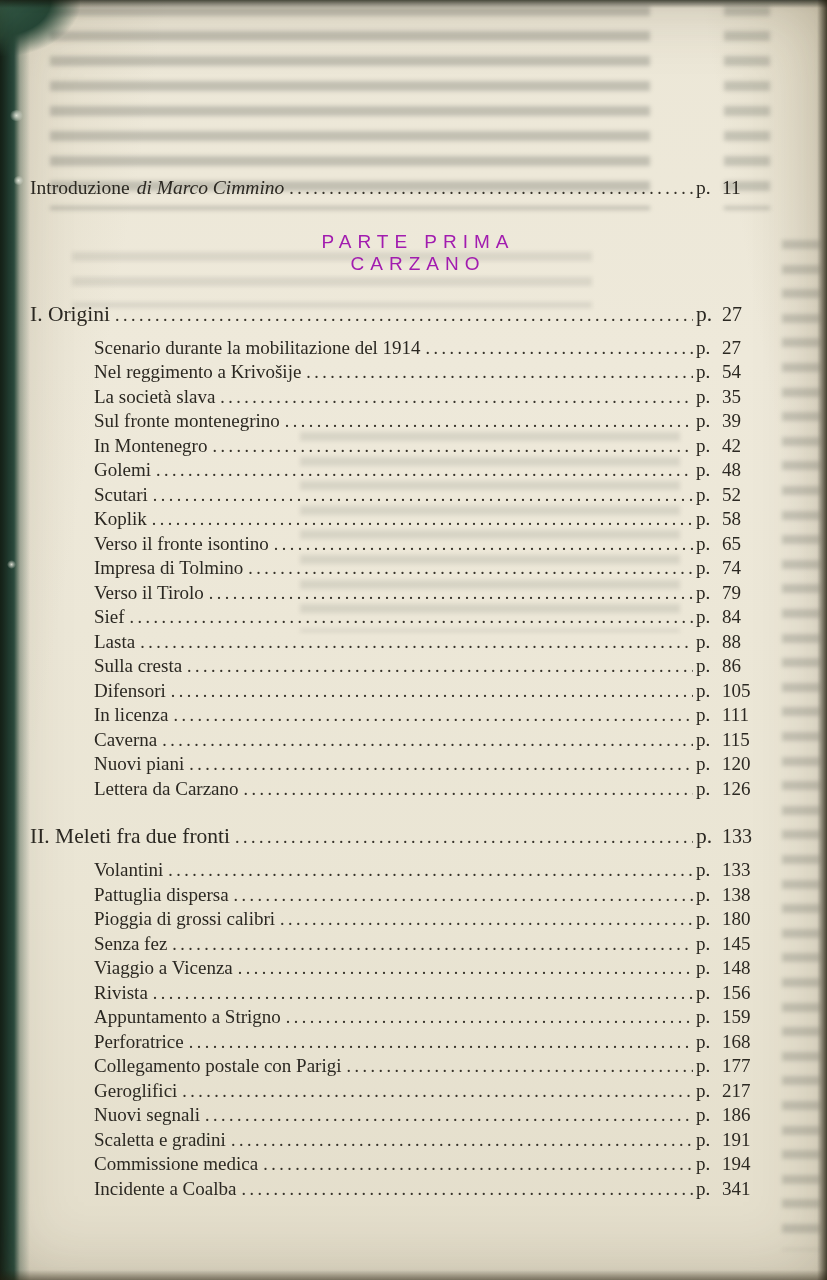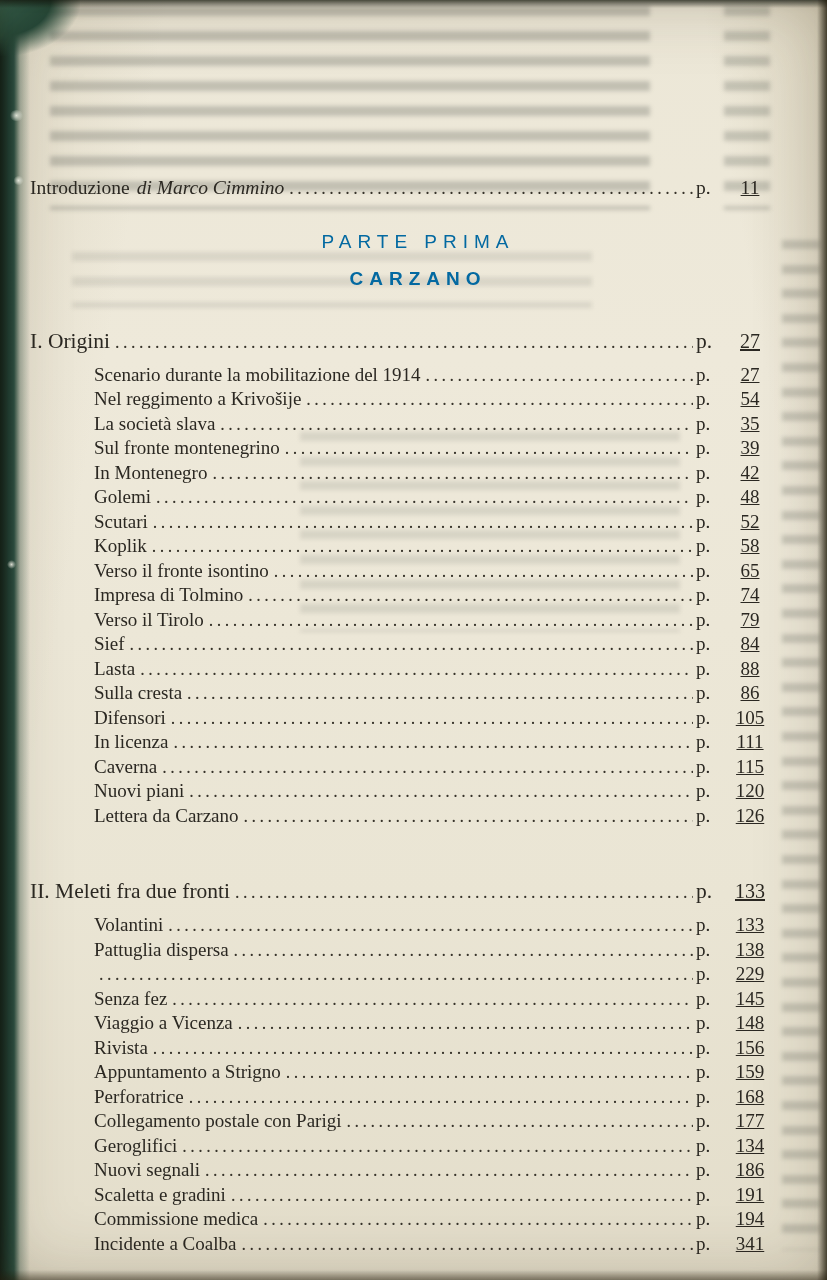--- a/index.html
+++ b/index.html
@@ -50,29 +50,29 @@
   
   .content{position:absolute;left:30px;top:0;width:748px;color:#2b2822;}
   .toc-line{display:flex;align-items:baseline;font-size:19px;line-height:24.5px;}
   .toc-line .label{white-space:nowrap;}
   .author{font-style:italic;margin-left:7px;}
   .dots{flex:1 1 auto;overflow:hidden;white-space:nowrap;margin:0 3px 0 5px;}
   .dots::after{
     content:"........................................................................................................................................................................";
     letter-spacing:3.5px;color:#38342b;font-size:18px;}
   .abbrev{flex:0 0 26px;width:26px;}
-  .num{flex:0 0 56px;width:56px;text-align:center;text-decoration:underline;}
+  .num{flex:0 0 56px;width:56px;text-align:left;}
   .intro{padding-top:176px;font-size:19.5px;}
   .part-title,.part-subtitle{
     text-align:center;font-family:"Liberation Sans",sans-serif;
-    font-size:19px;letter-spacing:6px;color:#0369a1;transform:translateX(14px);}
+    font-size:19px;letter-spacing:6px;color:#a21caf;transform:translateX(14px);}
   .part-title{margin-top:30px;}
-  .part-subtitle{margin-top:15px;font-weight:bold;}
-  .section{margin-top:36px;}
-  .section + .section{margin-top:48px;}
+  .part-subtitle{margin-top:0;}
+  .section{margin-top:24px;}
+  .section + .section{margin-top:20px;}
   .section-title-line{font-size:21.5px;line-height:30px;margin-bottom:6px;}
   .section-title-line .num{font-size:20px;}
   .entries .toc-line{padding-left:64px;}
 </style>
 </head>
 <body>
 
 <div class="photo">
   <div class="paper"></div>
 
@@ -254,23 +254,24 @@
   </div>
 
   <div class="toc-line">
     <span class="label">Pattuglia dispersa</span>
     <span class="dots"></span>
     <span class="abbrev">p.</span>
     <span class="num">138</span>
   </div>
 
   <div class="toc-line">
-    <span class="dots"></span>
-    <span class="abbrev">p.</span>
-    <span class="num">229</span>
+    <span class="label">Pioggia di grossi calibri</span>
+    <span class="dots"></span>
+    <span class="abbrev">p.</span>
+    <span class="num">180</span>
   </div>
 
   <div class="toc-line">
     <span class="label">Senza fez</span>
     <span class="dots"></span>
     <span class="abbrev">p.</span>
     <span class="num">145</span>
   </div>
 
   <div class="toc-line">
@@ -305,21 +306,21 @@
     <span class="label">Collegamento postale con Parigi</span>
     <span class="dots"></span>
     <span class="abbrev">p.</span>
     <span class="num">177</span>
   </div>
 
   <div class="toc-line">
     <span class="label">Geroglifici</span>
     <span class="dots"></span>
     <span class="abbrev">p.</span>
-    <span class="num">134</span>
+    <span class="num">217</span>
   </div>
 
   <div class="toc-line">
     <span class="label">Nuovi segnali</span>
     <span class="dots"></span>
     <span class="abbrev">p.</span>
     <span class="num">186</span>
   </div>
 
   <div class="toc-line">

